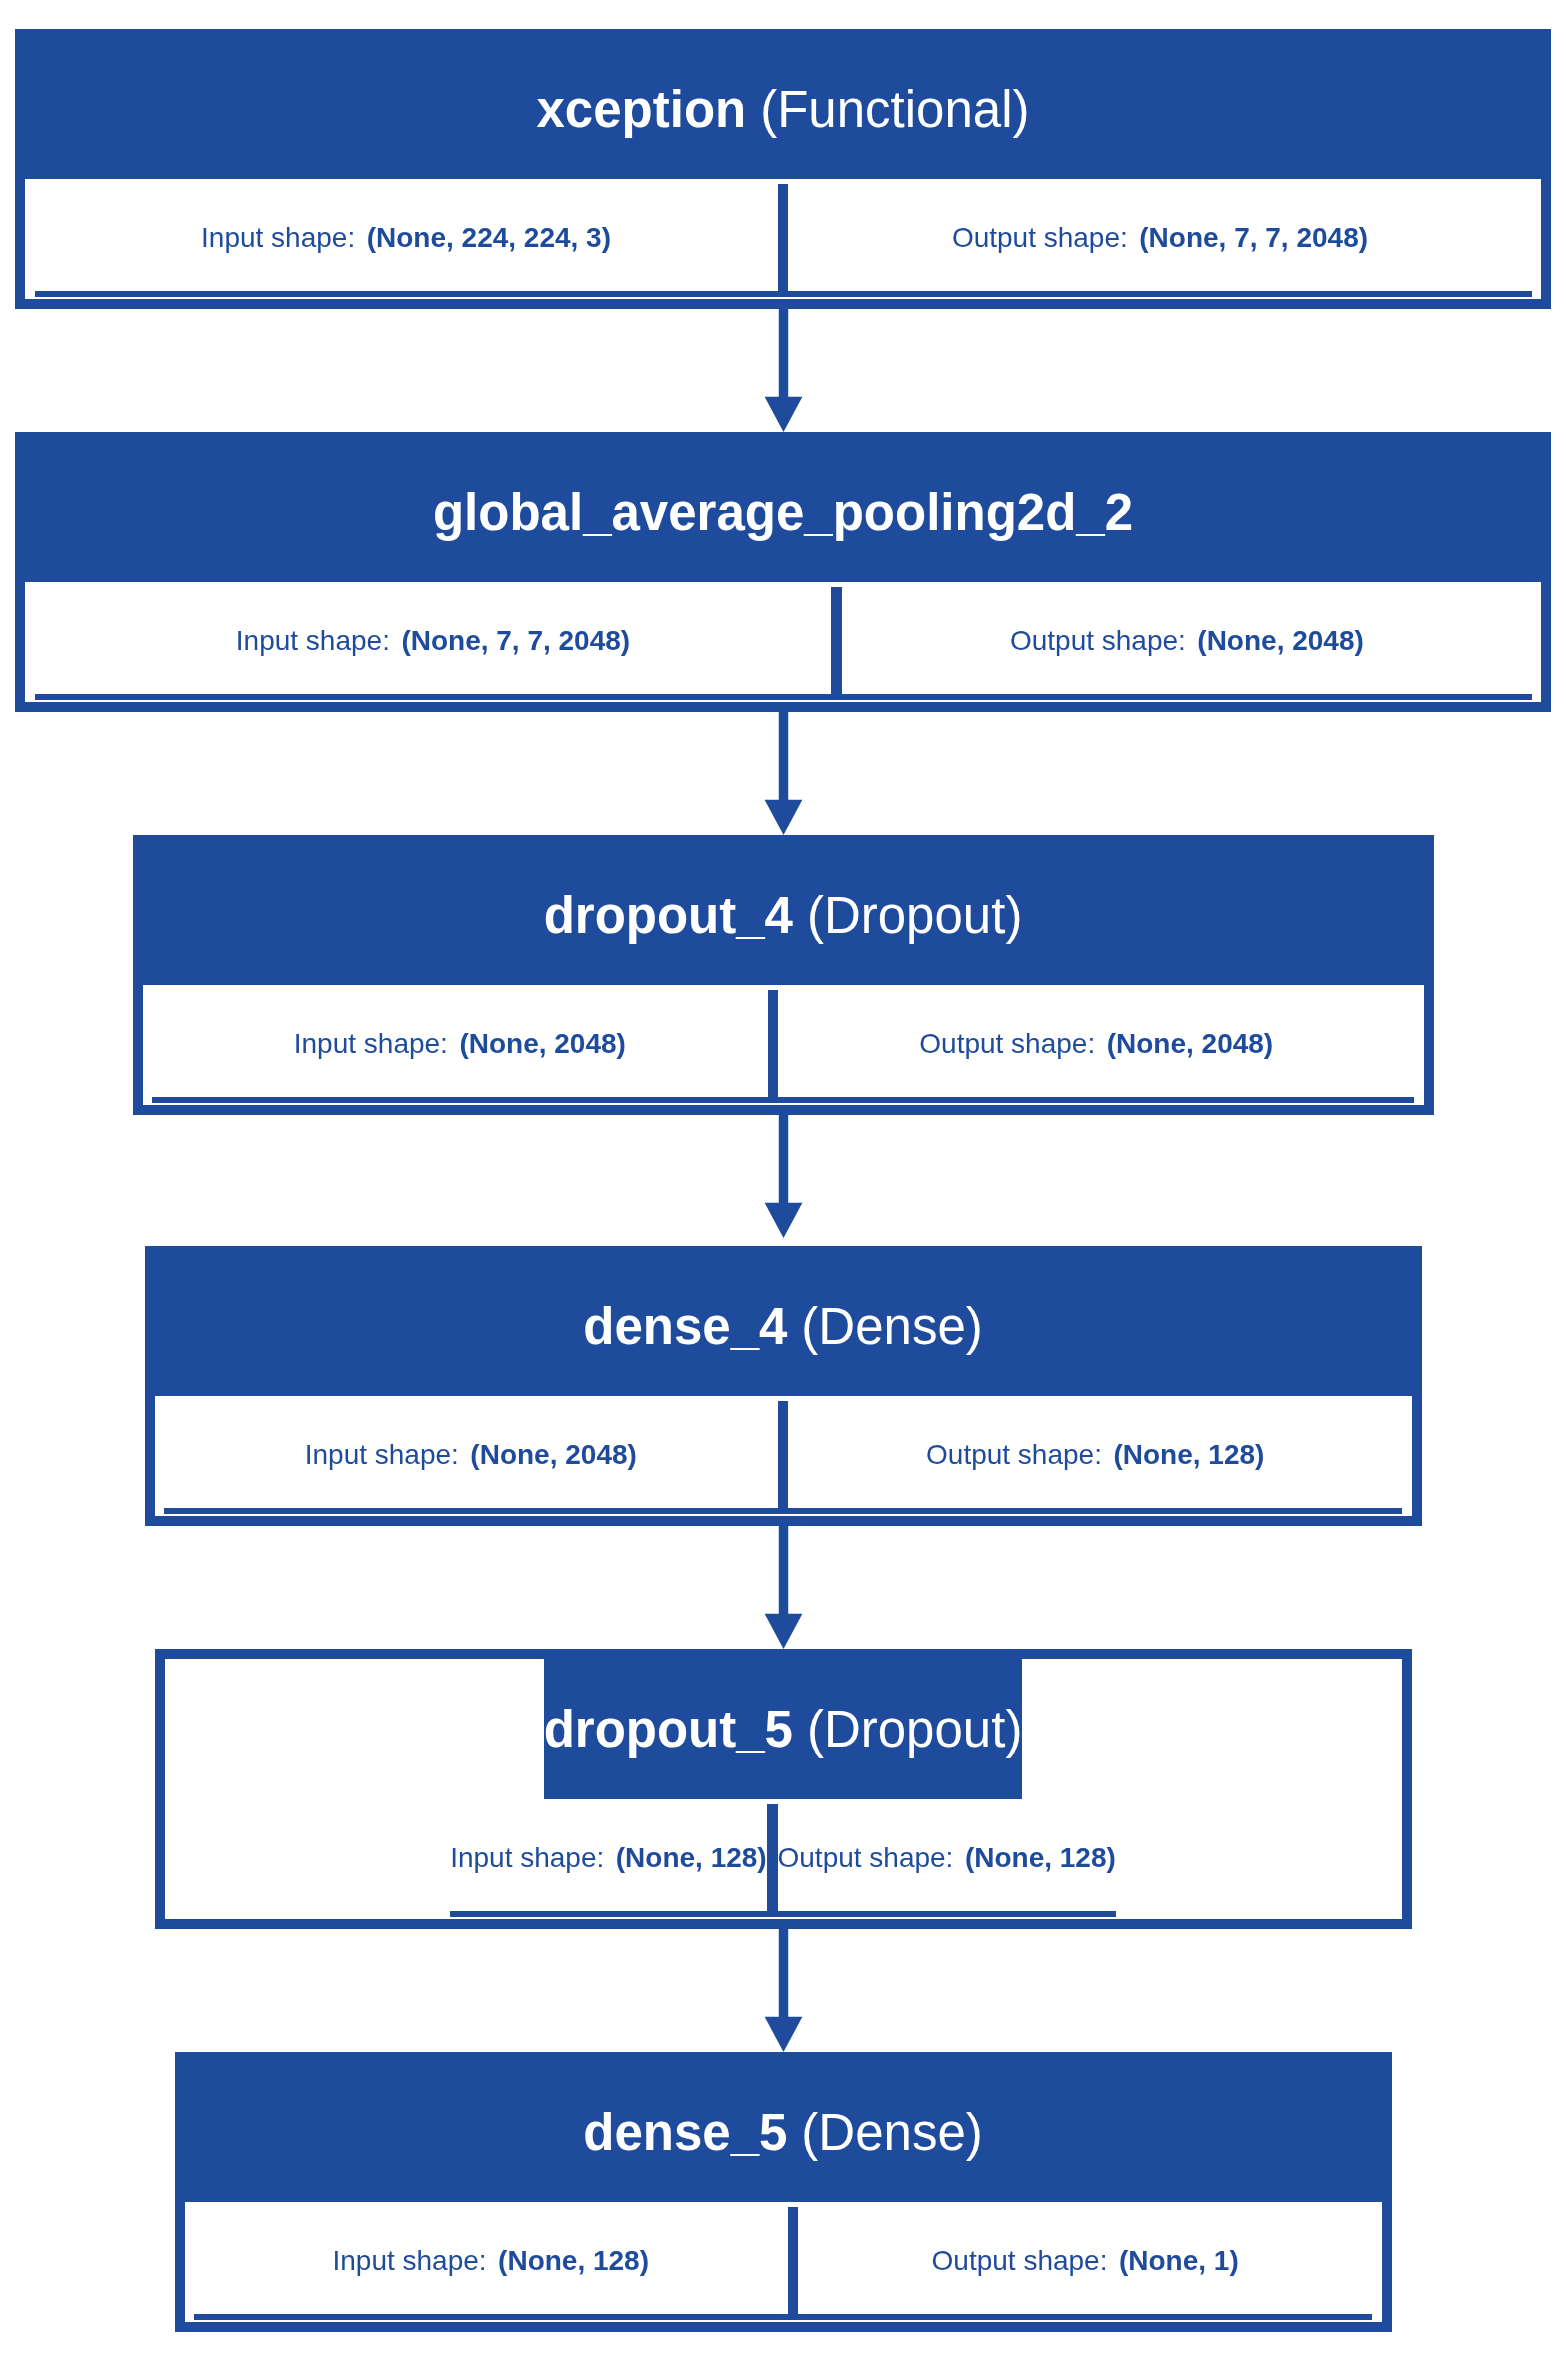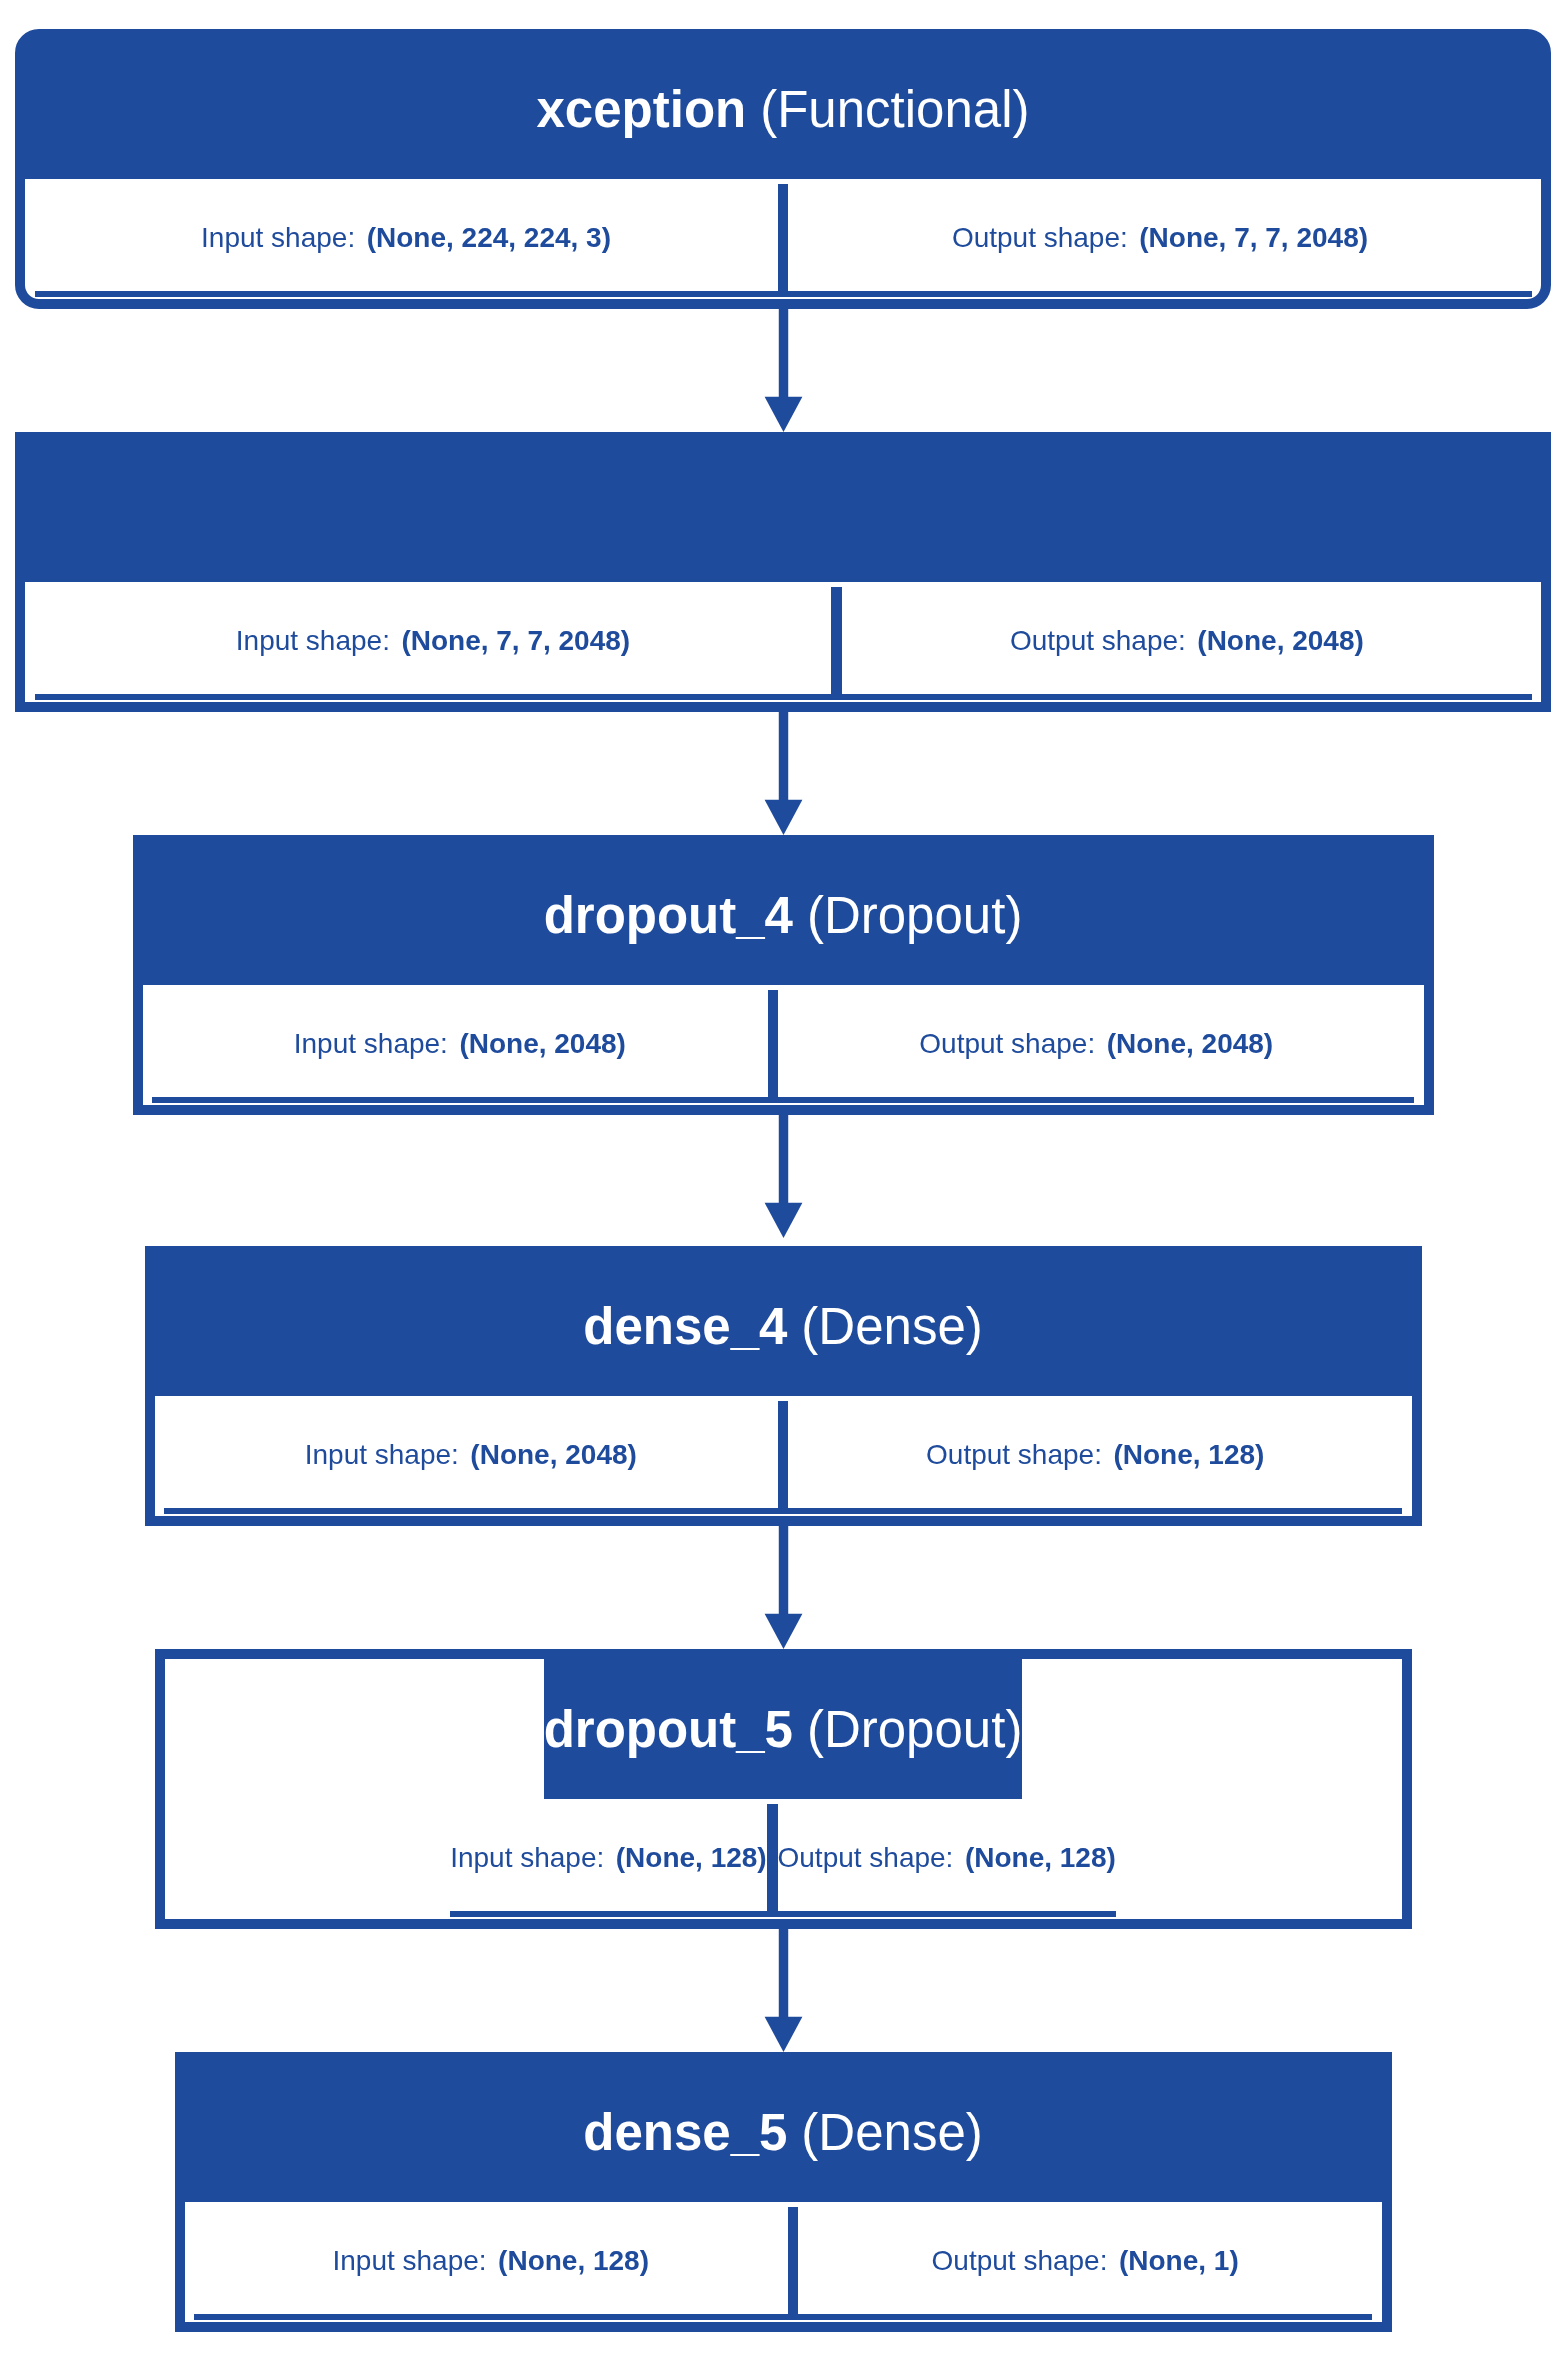--- a/index.html
+++ b/index.html
@@ -17,21 +17,21 @@
   }
   .layer-box {
     border: 10px solid var(--accent);
     background: var(--paper);
     height: 280px;
     padding: 0 9.5px;
     display: flex;
     flex-direction: column;
     flex: none;
   }
-  .w0 { width: 1536px; border-radius: 24px; }
+  .w0 { width: 1536px; }
   .w1 { width: 1536px; }
   .w2 { width: 1301px; }
   .w3 { width: 1277px; margin-top: 8px; }
   .w4 { width: 1257px; align-items: center; }
   .w5 { width: 1217px; }
   .title-band {
     background: var(--accent);
     margin: 0 -9.5px;
     height: 140px;
     flex: none;
@@ -93,20 +93,21 @@
   </div>
 </div>
 
 <svg class="flow-arrow" width="81" height="123" viewBox="0 0 120 182">
   <line x1="60" y1="0" x2="60" y2="134"></line>
   <polygon points="32,130 88,130 60,182"></polygon>
 </svg>
 
 <div class="layer-box w1">
   <div class="title-band">
+    <span class="layer-name">global_average_pooling2d_2</span>
   </div>
   <div class="cells">
     <div class="cell" style="flex-grow: 37;">
       <span class="cell-label">Input shape:</span>
       <span class="cell-value">(None, 7, 7, 2048)</span>
     </div>
     <div class="cell-divider"></div>
     <div class="cell" style="flex-grow: 32;">
       <span class="cell-label">Output shape:</span>
       <span class="cell-value">(None, 2048)</span>

